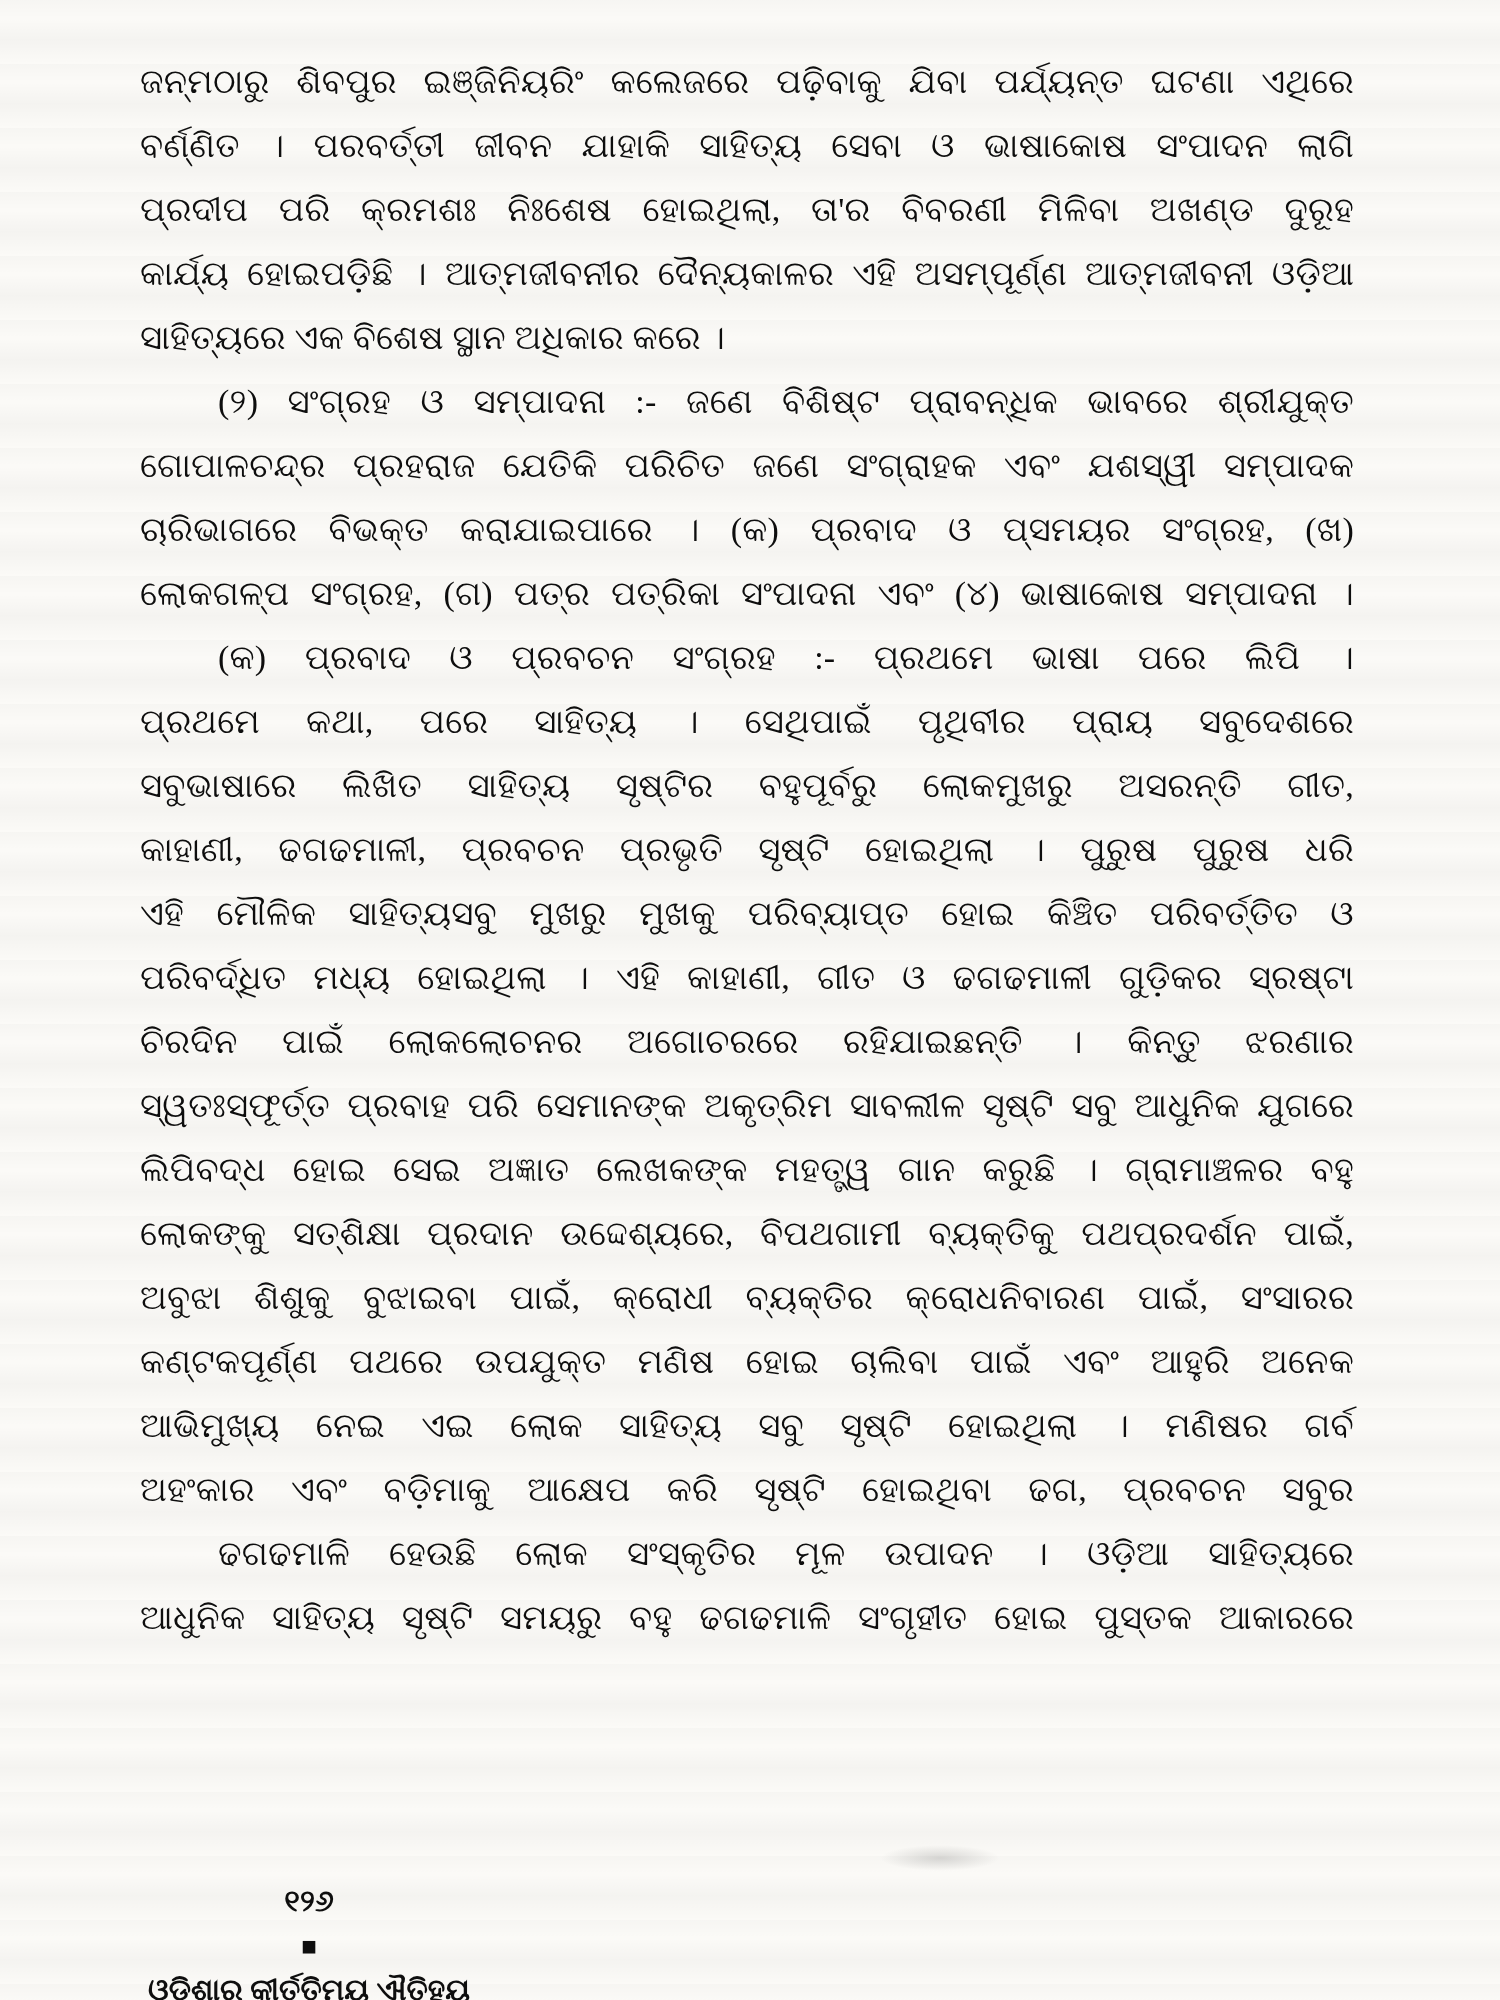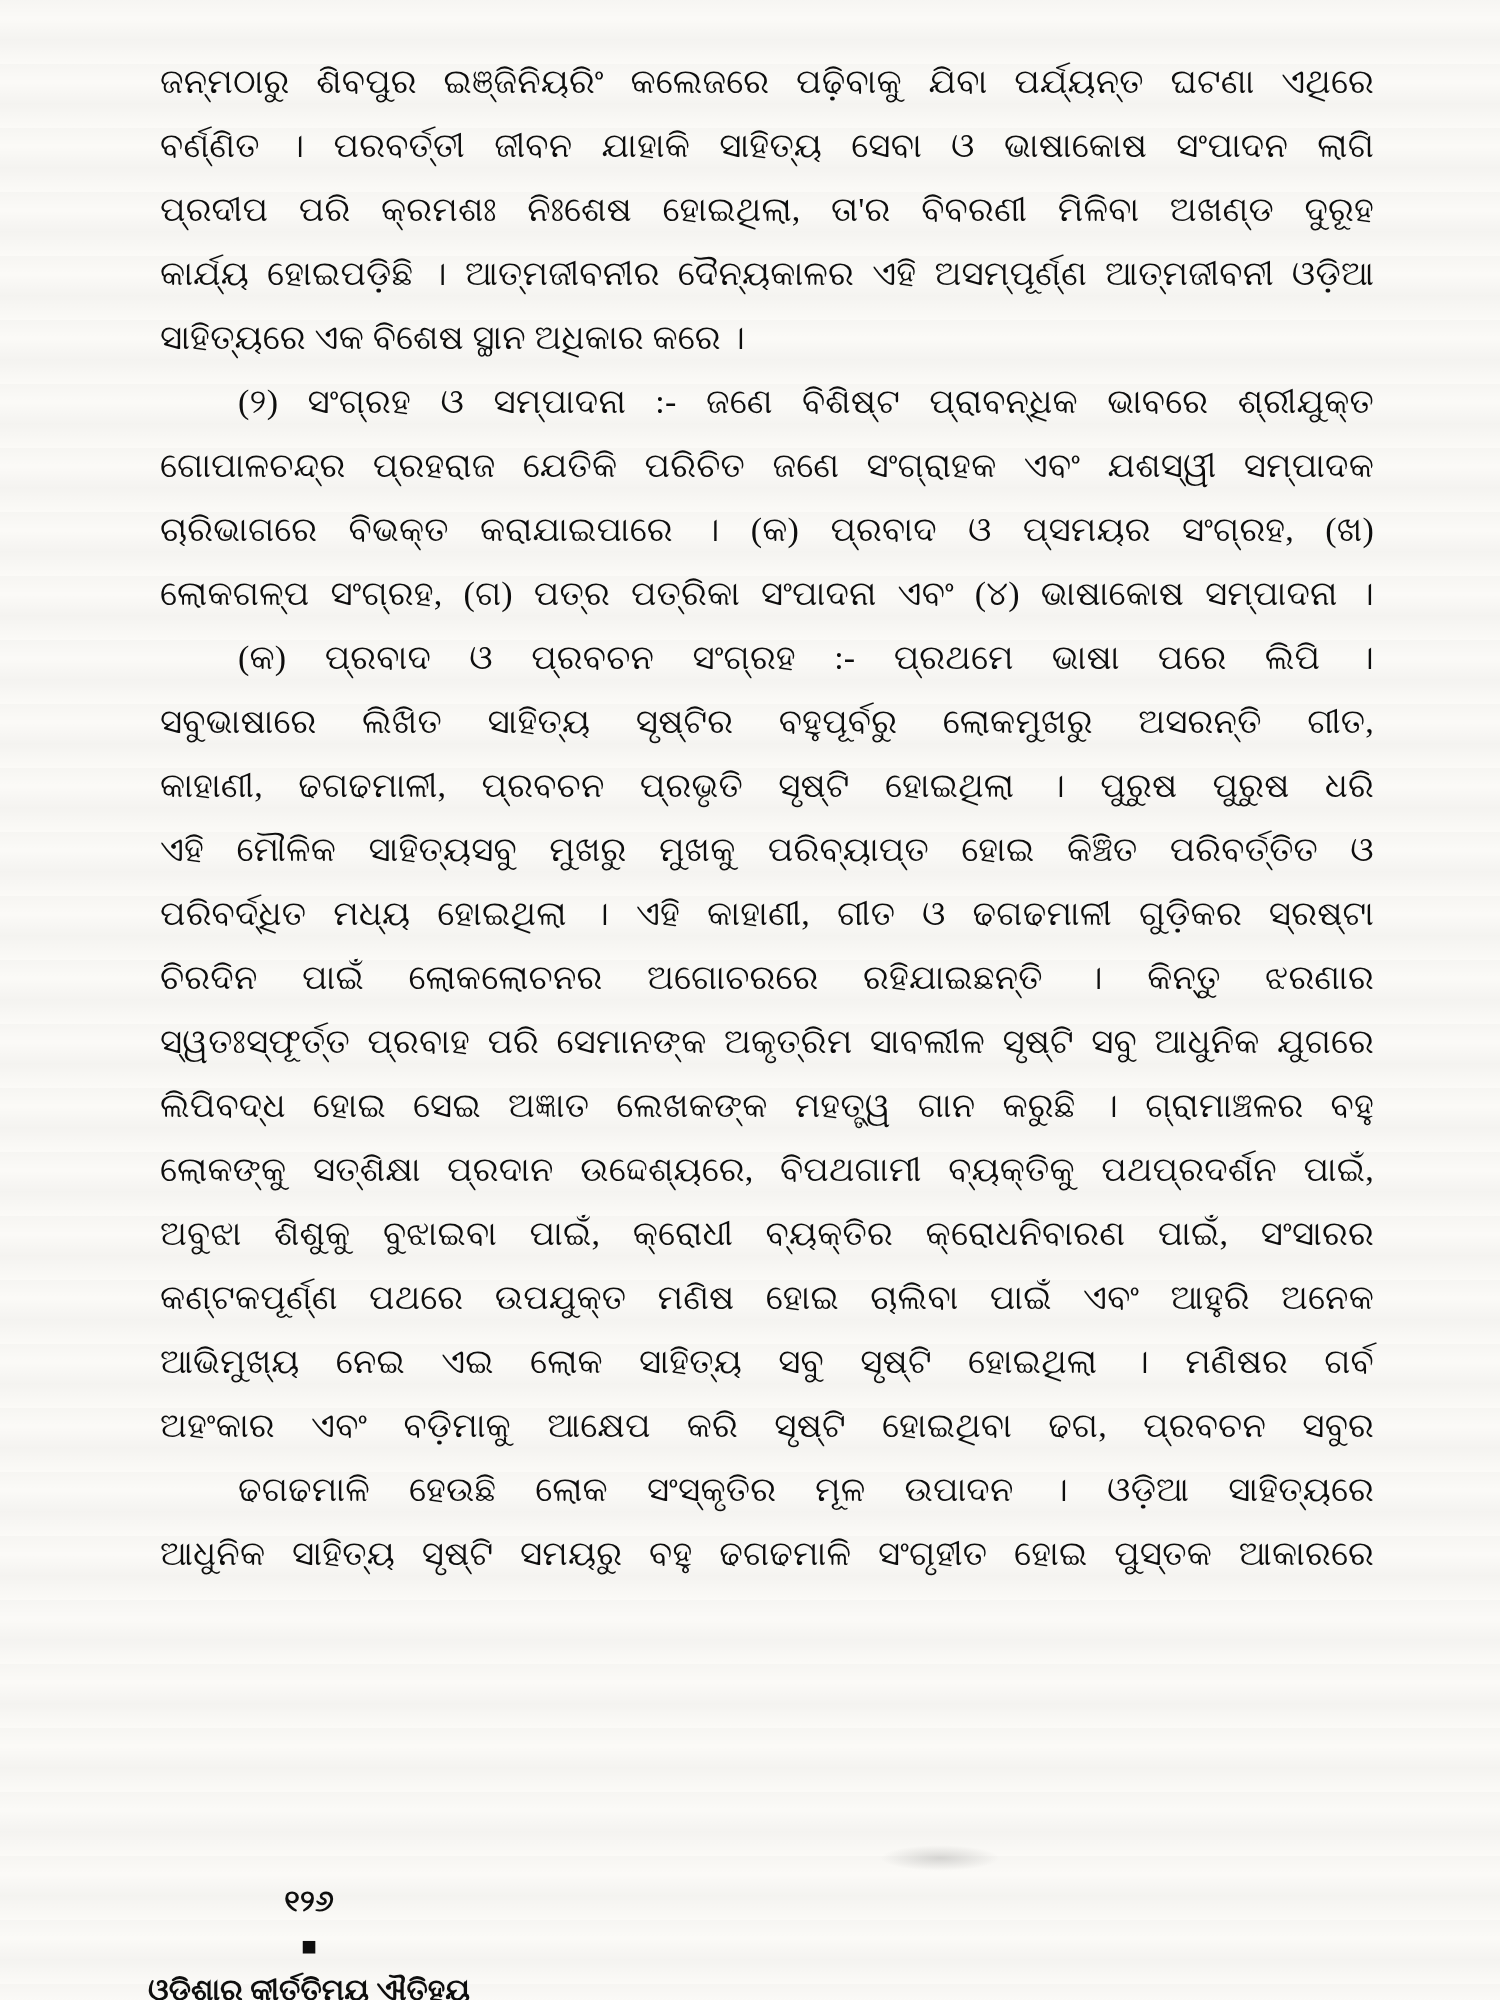--- a/index.html
+++ b/index.html
@@ -16,21 +16,21 @@
       repeating-linear-gradient(180deg,
         rgba(0,0,0,0.018) 0px, rgba(0,0,0,0.0) 18px,
         rgba(0,0,0,0.028) 40px, rgba(0,0,0,0.0) 64px),
       #fbfaf7;
     overflow: hidden;
     font-family: "Liberation Serif", "DejaVu Serif", serif;
     color: #0e0e0e;
   }
   .text-block {
     position: absolute;
-    left: 160px;
+    left: 140px;
     top: 50px;
     width: 1214px;
   }
   .line {
     height: 64px;
     line-height: 64px;
     font-size: 34px;
     text-align: justify;
     letter-spacing: 0.2px;
     white-space: normal;
@@ -79,20 +79,21 @@
       <div class="line justify"><span class="seg">ଜନ୍ମଠାରୁ ଶିବପୁର ଇଞ୍ଜିନିୟରିଂ କଲେଜରେ ପଢ଼ିବାକୁ ଯିବା ପର୍ଯ୍ୟନ୍ତ ଘଟଣା ଏଥିରେ</span></div>
       <div class="line justify"><span class="seg">ବର୍ଣ୍ଣିତ । ପରବର୍ତ୍ତୀ ଜୀବନ ଯାହାକି ସାହିତ୍ୟ ସେବା ଓ ଭାଷାକୋଷ ସଂପାଦନ ଲାଗି</span></div>
       <div class="line justify"><span class="seg">ପ୍ରଦୀପ ପରି କ୍ରମଶଃ ନିଃଶେଷ ହୋଇଥିଲା, ତା'ର ବିବରଣୀ ମିଳିବା ଅଖଣ୍ଡ ଦୁରୂହ</span></div>
       <div class="line justify"><span class="seg">କାର୍ଯ୍ୟ ହୋଇପଡ଼ିଛି । ଆତ୍ମଜୀବନୀର ଦୈନ୍ୟକାଳର ଏହି ଅସମ୍ପୂର୍ଣ୍ଣ ଆତ୍ମଜୀବନୀ ଓଡ଼ିଆ</span></div>
       <div class="line"><span class="seg">ସାହିତ୍ୟରେ ଏକ ବିଶେଷ ସ୍ଥାନ ଅଧିକାର କରେ ।</span></div>
       <div class="line indent justify"><span class="seg bold">(୨) ସଂଗ୍ରହ ଓ ସମ୍ପାଦନା :- </span><span class="seg">ଜଣେ ବିଶିଷ୍ଟ ପ୍ରାବନ୍ଧିକ ଭାବରେ ଶ୍ରୀଯୁକ୍ତ</span></div>
       <div class="line justify"><span class="seg">ଗୋପାଳଚନ୍ଦ୍ର ପ୍ରହରାଜ ଯେତିକି ପରିଚିତ ଜଣେ ସଂଗ୍ରାହକ ଏବଂ ଯଶସ୍ୱୀ ସମ୍ପାଦକ</span></div>
       <div class="line justify"><span class="seg">ଚାରିଭାଗରେ ବିଭକ୍ତ କରାଯାଇପାରେ । (କ) ପ୍ରବାଦ ଓ ପ୍ସମୟର ସଂଗ୍ରହ, (ଖ)</span></div>
       <div class="line justify"><span class="seg">ଲୋକଗଳ୍ପ ସଂଗ୍ରହ, (ଗ) ପତ୍ର ପତ୍ରିକା ସଂପାଦନା ଏବଂ (୪) ଭାଷାକୋଷ ସମ୍ପାଦନା ।</span></div>
       <div class="line indent justify"><span class="seg bold">(କ) ପ୍ରବାଦ ଓ ପ୍ରବଚନ ସଂଗ୍ରହ :- </span><span class="seg">ପ୍ରଥମେ ଭାଷା ପରେ ଲିପି ।</span></div>
+      <div class="line justify"><span class="seg">ପ୍ରଥମେ କଥା, ପରେ ସାହିତ୍ୟ । ସେଥିପାଇଁ ପୃଥିବୀର ପ୍ରାୟ ସବୁଦେଶରେ</span></div>
       <div class="line justify"><span class="seg">ସବୁଭାଷାରେ ଲିଖିତ ସାହିତ୍ୟ ସୃଷ୍ଟିର ବହୁପୂର୍ବରୁ ଲୋକମୁଖରୁ ଅସରନ୍ତି ଗୀତ,</span></div>
       <div class="line justify"><span class="seg">କାହାଣୀ, ଢଗଢମାଳୀ, ପ୍ରବଚନ ପ୍ରଭୃତି ସୃଷ୍ଟି ହୋଇଥିଲା । ପୁରୁଷ ପୁରୁଷ ଧରି</span></div>
       <div class="line justify"><span class="seg">ଏହି ମୌଳିକ ସାହିତ୍ୟସବୁ ମୁଖରୁ ମୁଖକୁ ପରିବ୍ୟାପ୍ତ ହୋଇ କିଞ୍ଚିତ ପରିବର୍ତ୍ତିତ ଓ</span></div>
       <div class="line justify"><span class="seg">ପରିବର୍ଦ୍ଧିତ ମଧ୍ୟ ହୋଇଥିଲା । ଏହି କାହାଣୀ, ଗୀତ ଓ ଢଗଢମାଳୀ ଗୁଡ଼ିକର ସ୍ରଷ୍ଟା</span></div>
       <div class="line justify"><span class="seg">ଚିରଦିନ ପାଇଁ ଲୋକଲୋଚନର ଅଗୋଚରରେ ରହିଯାଇଛନ୍ତି । କିନ୍ତୁ ଝରଣାର</span></div>
       <div class="line justify"><span class="seg">ସ୍ୱତଃସ୍ଫୂର୍ତ୍ତ ପ୍ରବାହ ପରି ସେମାନଙ୍କ ଅକୃତ୍ରିମ ସାବଲୀଳ ସୃଷ୍ଟି ସବୁ ଆଧୁନିକ ଯୁଗରେ</span></div>
       <div class="line justify"><span class="seg">ଲିପିବଦ୍ଧ ହୋଇ ସେଇ ଅଜ୍ଞାତ ଲେଖକଙ୍କ ମହତ୍ତ୍ୱ ଗାନ କରୁଛି । ଗ୍ରାମାଞ୍ଚଳର ବହୁ</span></div>
       <div class="line justify"><span class="seg">ଲୋକଙ୍କୁ ସତ୍ଶିକ୍ଷା ପ୍ରଦାନ ଉଦ୍ଦେଶ୍ୟରେ, ବିପଥଗାମୀ ବ୍ୟକ୍ତିକୁ ପଥପ୍ରଦର୍ଶନ ପାଇଁ,</span></div>
       <div class="line justify"><span class="seg">ଅବୁଝା ଶିଶୁକୁ ବୁଝାଇବା ପାଇଁ, କ୍ରୋଧୀ ବ୍ୟକ୍ତିର କ୍ରୋଧନିବାରଣ ପାଇଁ, ସଂସାରର</span></div>
       <div class="line justify"><span class="seg">କଣ୍ଟକପୂର୍ଣ୍ଣ ପଥରେ ଉପଯୁକ୍ତ ମଣିଷ ହୋଇ ଚାଲିବା ପାଇଁ ଏବଂ ଆହୁରି ଅନେକ</span></div>

